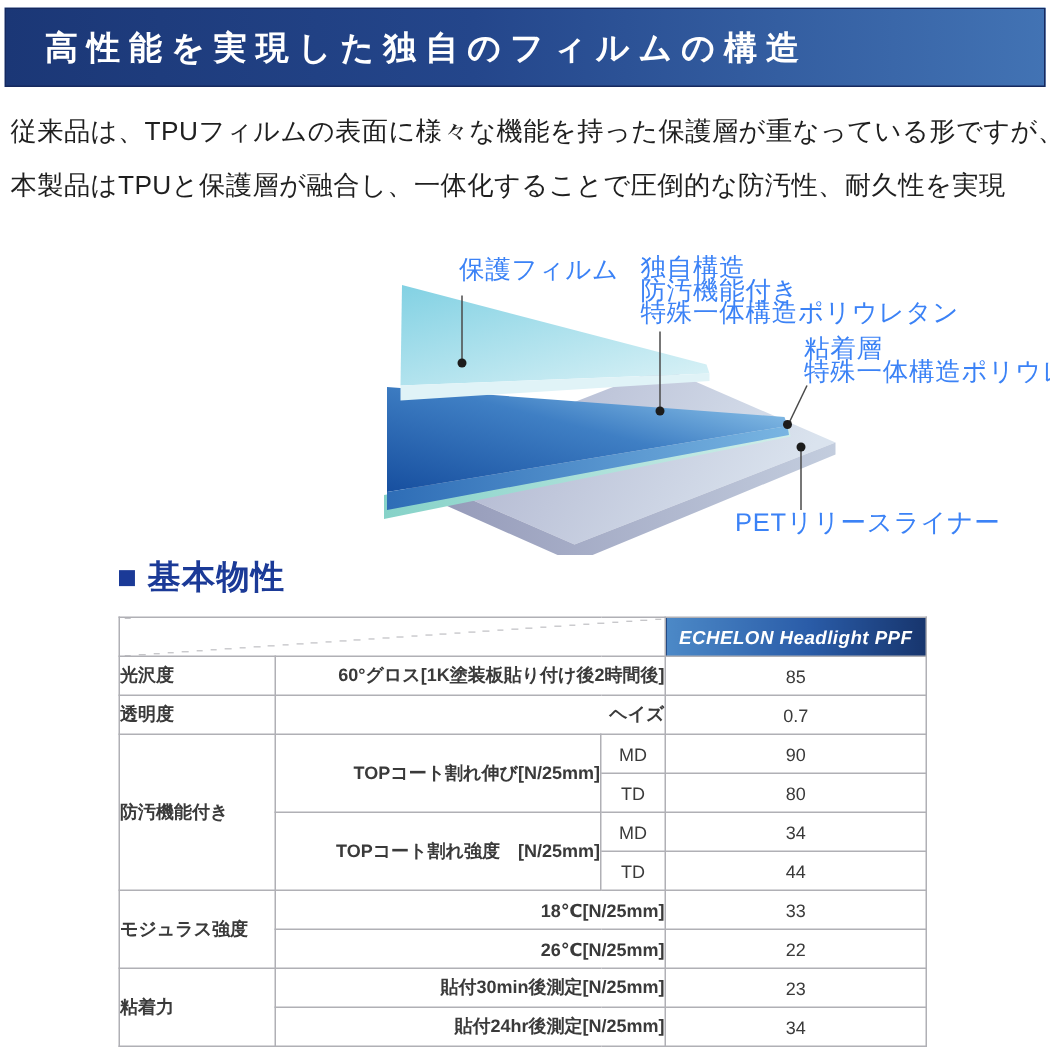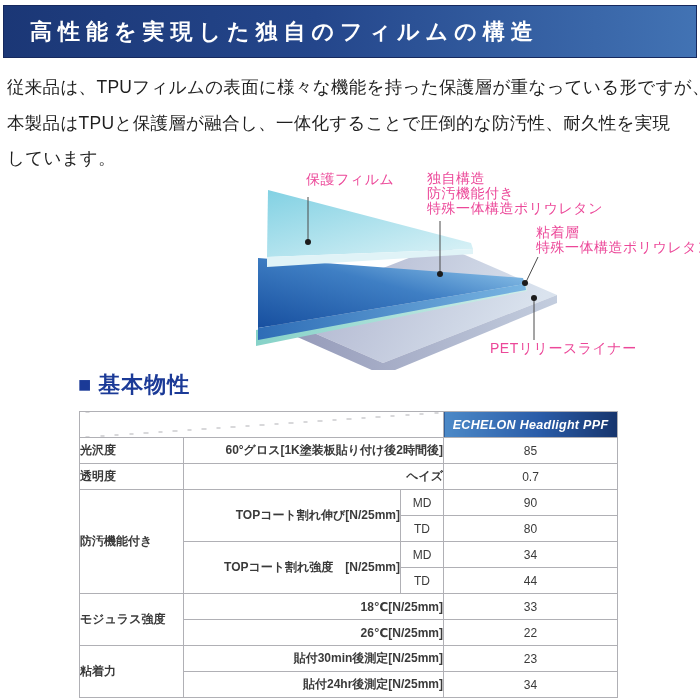--- a/index.html
+++ b/index.html
@@ -15,21 +15,21 @@
           font-size:22px;letter-spacing:6px;color:#ffffff;white-space:nowrap;}
 
   
   .intro{position:absolute;left:7px;top:70px;width:690px;font-size:17.5px;
          line-height:35.5px;color:#1f1f1f;letter-spacing:0.3px;}
   .intro .line{display:block;white-space:nowrap;}
 
   
   .diagram{position:absolute;left:230px;top:170px;width:470px;height:200px;}
   .diagram svg{position:absolute;left:0;top:0;}
-  .lbl{position:absolute;font-size:14px;line-height:15px;color:#ec4899;letter-spacing:0.5px;white-space:nowrap;}
+  .lbl{position:absolute;font-size:17px;line-height:15px;color:#3b82f6;letter-spacing:0.5px;white-space:nowrap;}
   .lbl-film{left:76px;top:2px;}
   .lbl-unique{left:197px;top:1px;}
   .lbl-adh{left:306px;top:55px;}
   .lbl-pet{left:260px;top:171px;}
 
   
   .sec-heading{position:absolute;left:78px;top:370px;font-size:22px;font-weight:bold;
                color:#1b3a97;letter-spacing:1px;}
   .sec-heading .sq{margin-right:6px;}
 
@@ -51,21 +51,20 @@
 
 <div class="canvas">
 
   <div class="banner">
     <span>高性能を実現した独自のフィルムの構造</span>
   </div>
 
   <div class="intro">
     <span class="line">従来品は、TPUフィルムの表面に様々な機能を持った保護層が重なっている形ですが、</span>
     <span class="line">本製品はTPUと保護層が融合し、一体化することで圧倒的な防汚性、耐久性を実現</span>
-    <span class="line">しています。</span>
   </div>
 
   <div class="diagram">
     <svg width="470" height="200" viewBox="0 0 470 200">
       <defs>
         <linearGradient id="g4" x1="0" y1="0" x2="1" y2="0.25">
           <stop offset="0" stop-color="#a6abc8"></stop>
             <stop offset="1" stop-color="#dae3ee"></stop>
         </linearGradient>
         <linearGradient id="g4s" x1="0" y1="0" x2="1" y2="0">

